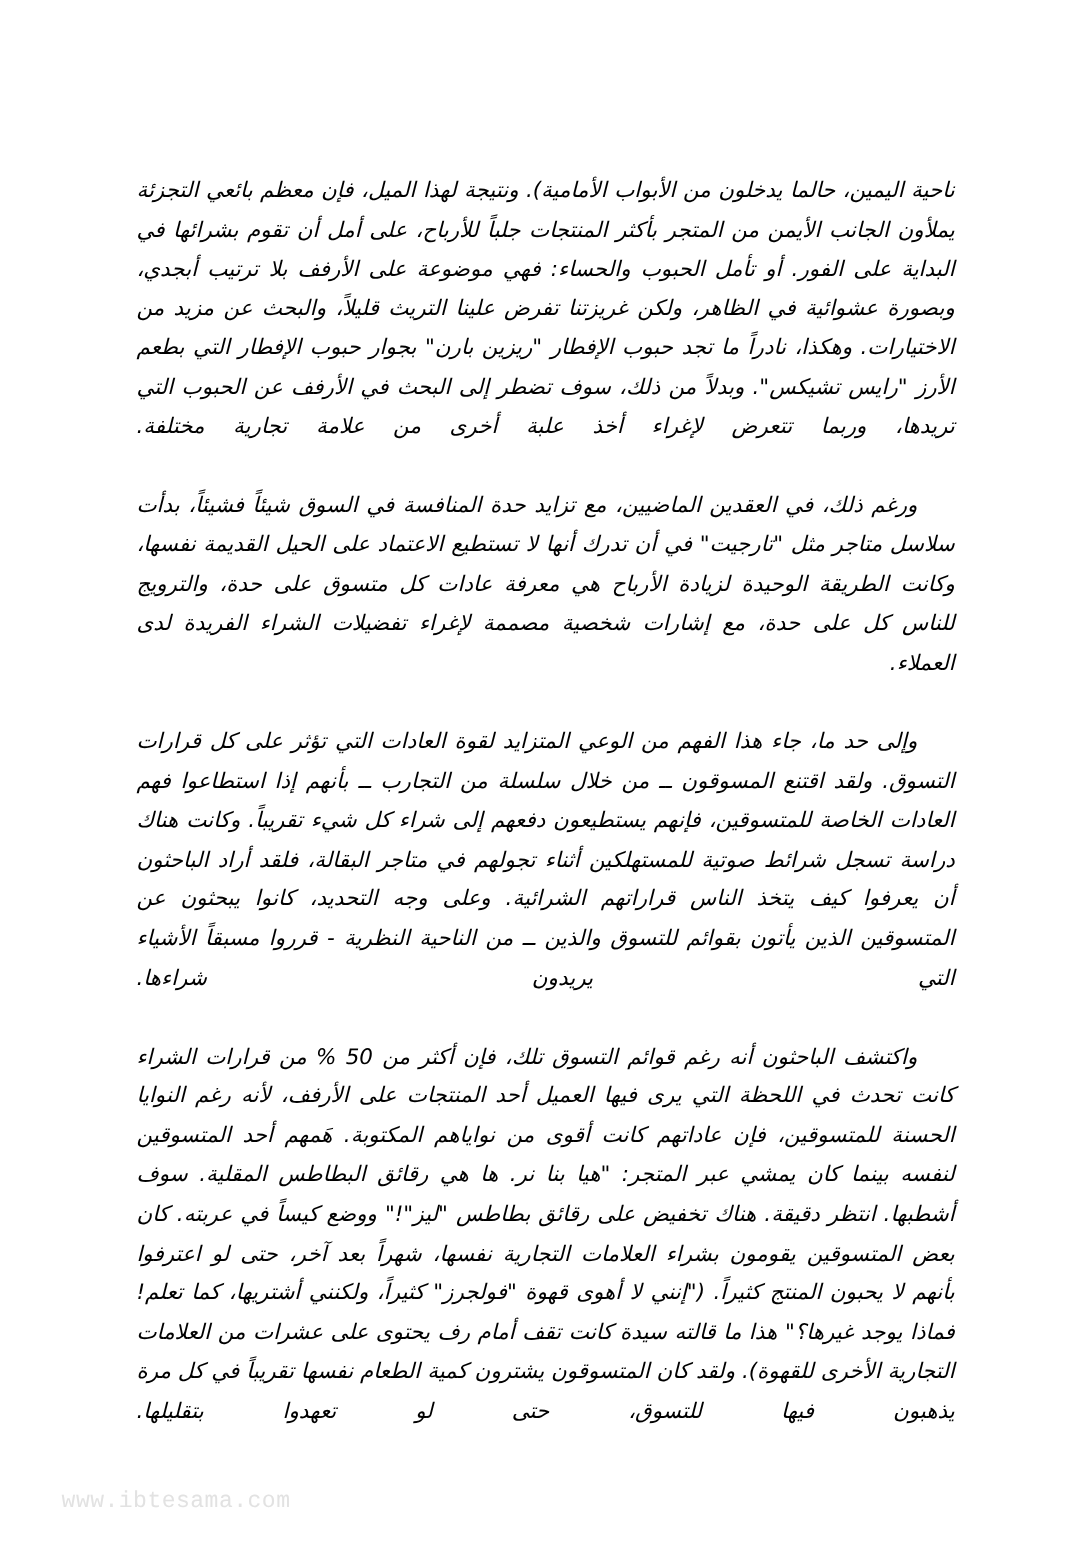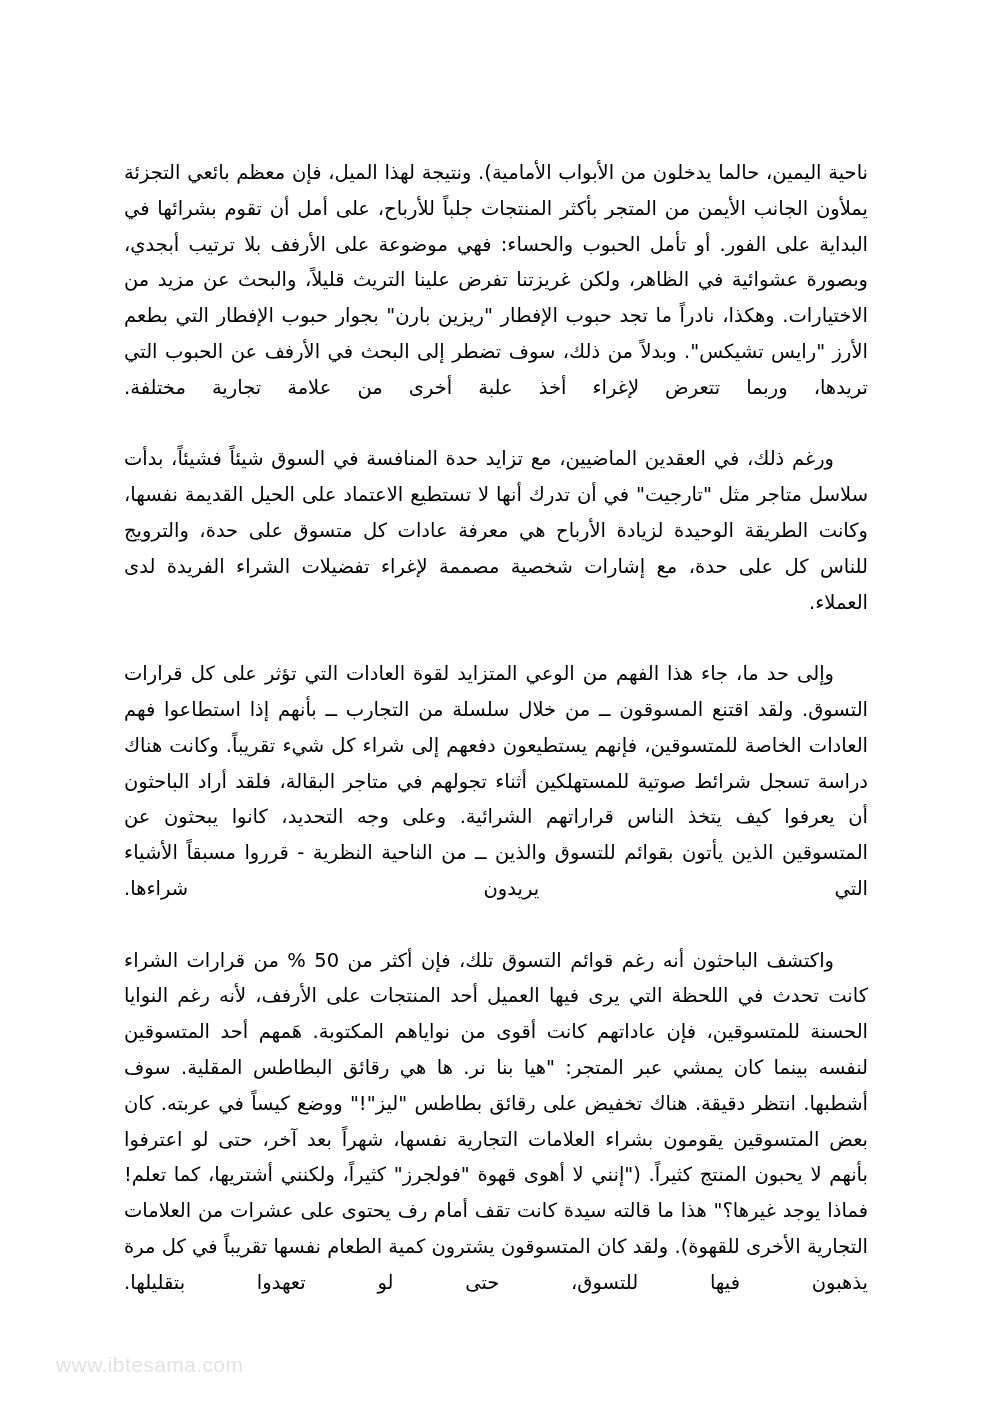--- a/index.html
+++ b/index.html
@@ -37,39 +37,40 @@
     font-weight: 400;
     -webkit-font-smoothing: none;
   }
 
   #text-column p {
     margin: 0 0 0 0;
     text-indent: 34px;
     text-align: justify;
     direction: rtl;
     unicode-bidi: isolate;
+    font-style: italic;
   }
 
   
   #text-column p.continued {
     text-indent: 0;
   }
 
   
   #text-column p::after {
     content: "";
     display: inline-block;
     width: 100%;
   }
 
   #watermark {
     position: absolute;
     left: 56px;
     bottom: 26px;
-    font-family: Liberation Sans, sans-serif;
+    font-family: Liberation Mono, monospace;
     font-size: 21px;
     letter-spacing: 0.4px;
     color: #e2e2e2;
     direction: ltr;
     white-space: nowrap;
     user-select: none;
   }
 </style>
 </head>
 <body>

